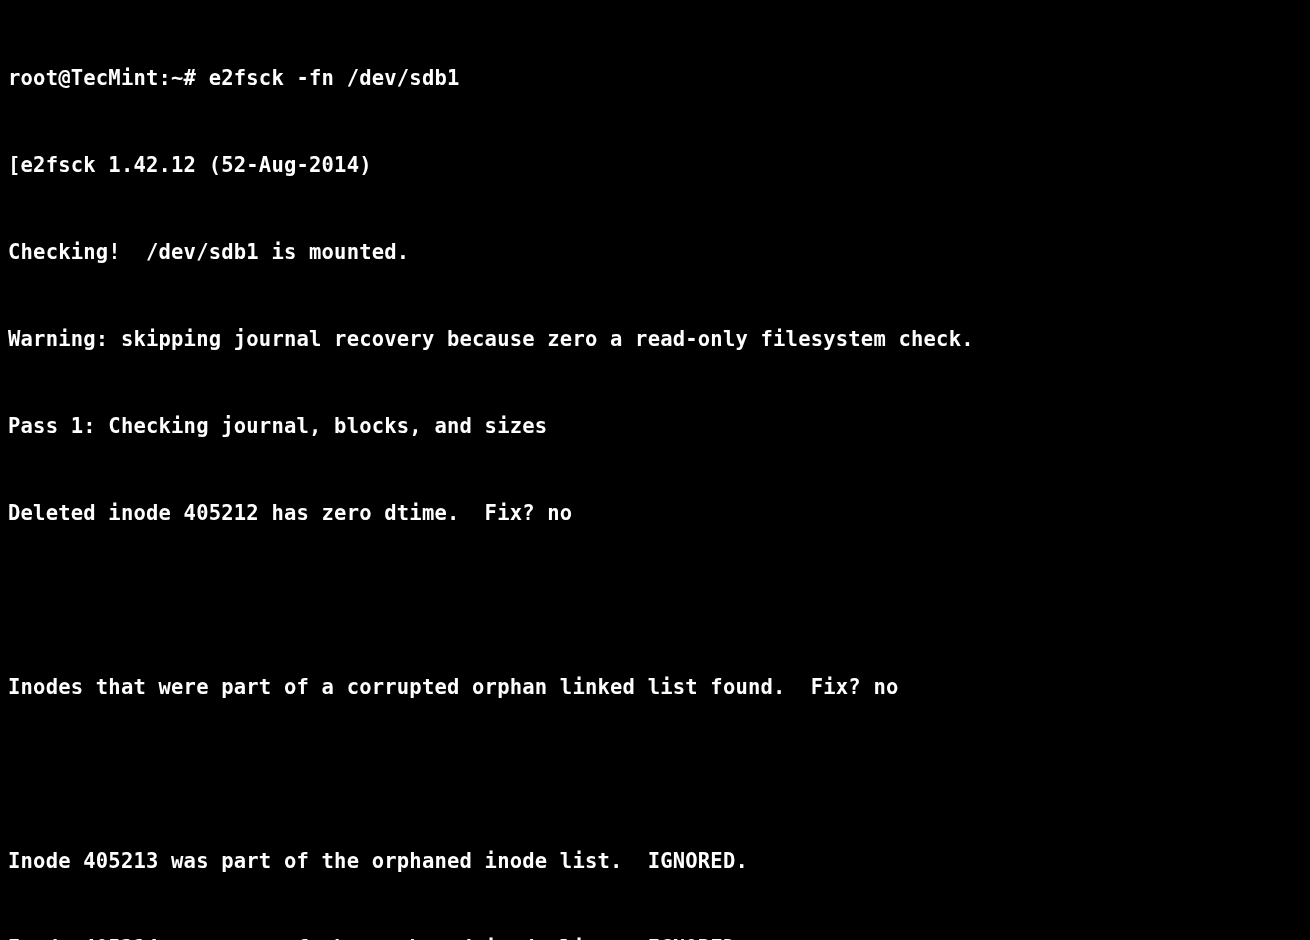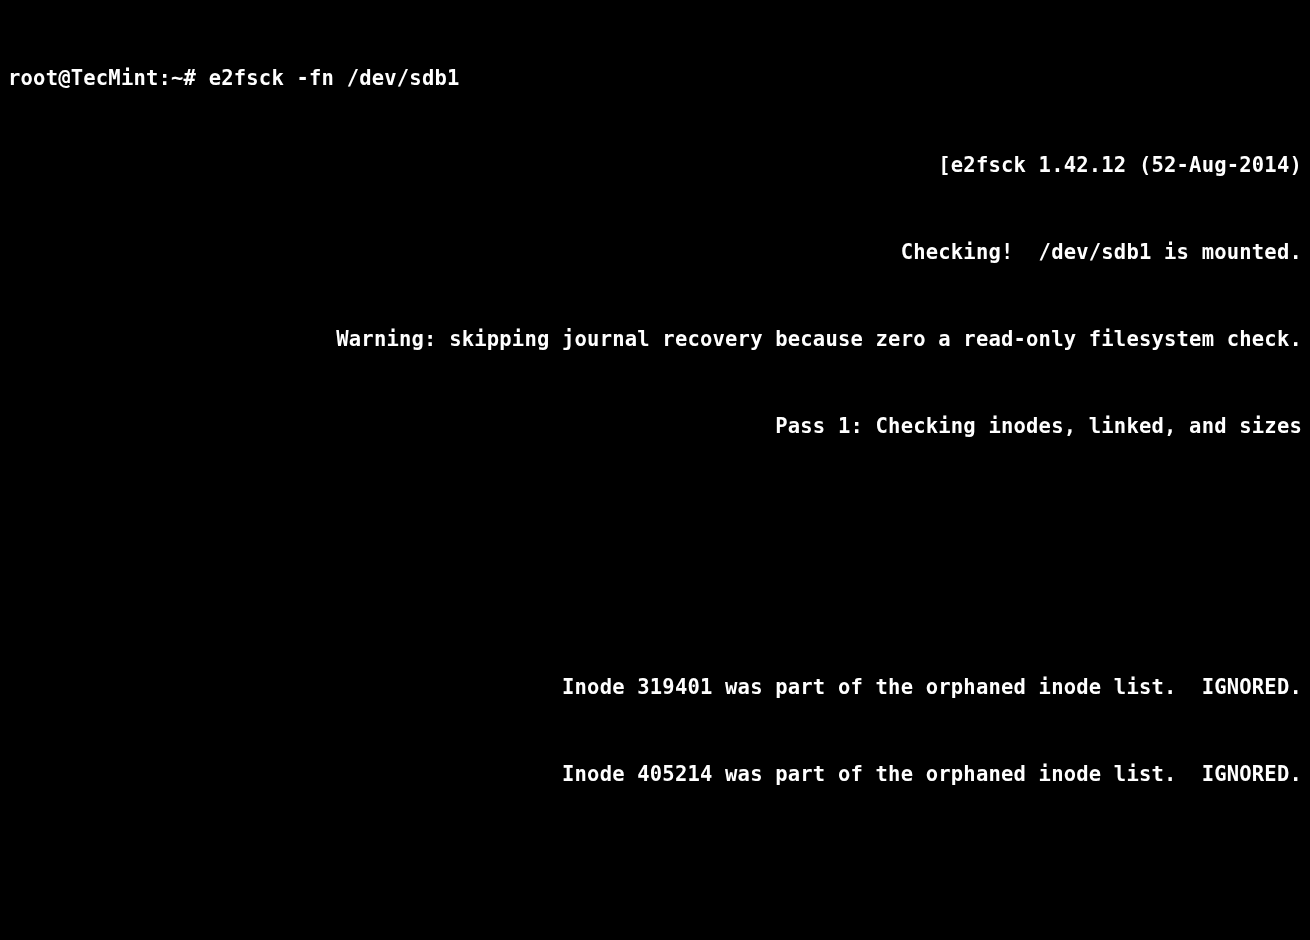--- a/index.html
+++ b/index.html
@@ -13,34 +13,36 @@
       letter-spacing: 0.2px;
       width: 1310px;
       height: 940px;
       overflow: hidden;
     }
     .terminal {
       padding: 6px 8px;
       white-space: pre;
     }
     .line { display: block; min-height: 29px; }
-    .bold { font-weight: bold; text-align: right; }
+    .bold { font-weight: bold; }
   </style>
 </head>
 <body>
 
 <div class="terminal">
   <span class="line"><span class="bold">root@TecMint</span><span class="bold">:~# </span><span class="bold">e2fsck -fn /dev/sdb1</span></span>
   <span class="line bold">[e2fsck 1.42.12 (52-Aug-2014)</span>
   <span class="line bold">Checking!  /dev/sdb1 is mounted.</span>
   <span class="line bold">Warning: skipping journal recovery because zero a read-only filesystem check.</span>
-  <span class="line bold">Pass 1: Checking inodes, linked, and sizes</span>
+  <span class="line bold">Pass 1: Checking journal, blocks, and sizes</span>
+  <span class="line bold">Deleted inode 405212 has zero dtime.  Fix? no</span>
   <span class="line bold"></span>
+  <span class="line bold">Inodes that were part of a corrupted orphan linked list found.  Fix? no</span>
   <span class="line bold"></span>
-  <span class="line bold">Inode 319401 was part of the orphaned inode list.  IGNORED.</span>
+  <span class="line bold">Inode 405213 was part of the orphaned inode list.  IGNORED.</span>
   <span class="line bold">Inode 405214 was part of the orphaned inode list.  IGNORED.</span>
   
   
   
   
   
   
   
   
   

